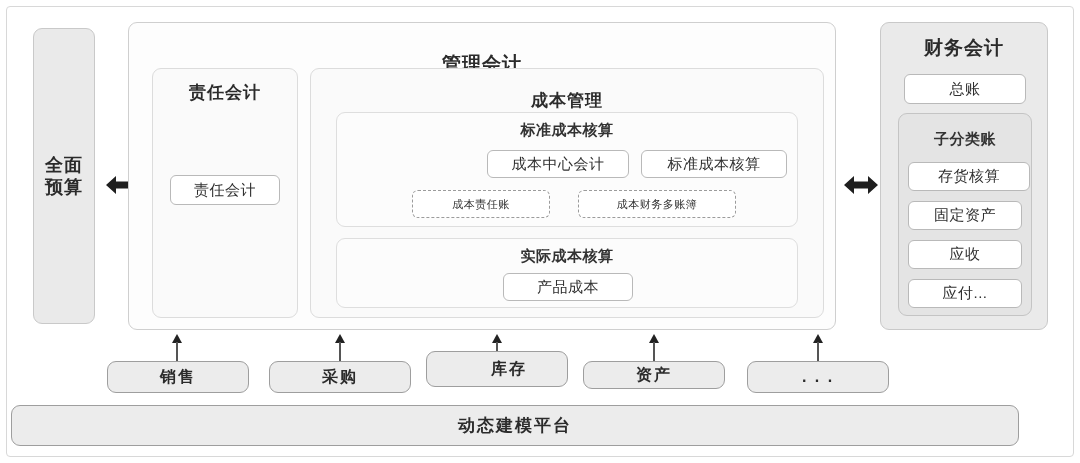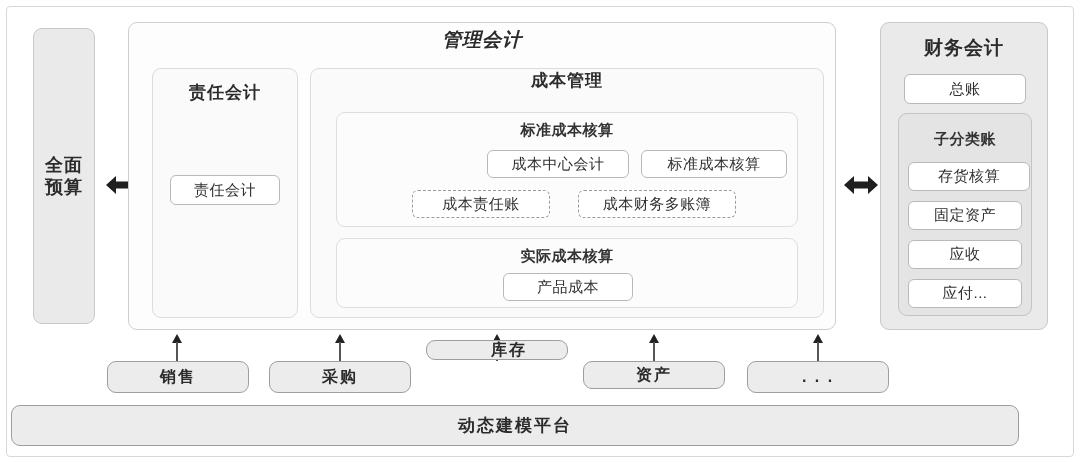--- a/index.html
+++ b/index.html
@@ -90,21 +90,21 @@
     color: #2f2f2f;
     letter-spacing: .5px;
   }
   .item-dashed {
     border: 1px dashed #9b9b9b;
     border-radius: 6px;
     background: #ffffff;
     display: flex;
     align-items: center;
     justify-content: center;
-    font-size: 15px;
+    font-size: 11px;
     color: #2f2f2f;
     letter-spacing: .5px;
   }
   .item-grey {
     border: 1px solid #9e9e9e;
     border-radius: 9px;
     background: #ececec;
     display: flex;
     align-items: center;
     justify-content: center;
@@ -170,32 +170,32 @@
     </div>
   </div>
 
   <div class="abs" style="left:105px; top:174px; width:36px; height:22px;">
     <svg class="dblarrow" width="36" height="22" viewBox="0 0 36 22" aria-hidden="true">
       <path d="M1 11 L11 2 L11 7.5 L25 7.5 L25 2 L35 11 L25 20 L25 14.5 L11 14.5 L11 20 Z" fill="#1f1f1f"></path>
     </svg>
   </div>
 
   <div class="abs panel" style="left:128px; top:22px; width:708px; height:308px;">
-    <div class="title-xl" style="margin-top:4px;font-style:italic;">管理会计</div>
+    <div class="title-xl" style="margin-top:28px;">管理会计</div>
   </div>
 
   <div class="abs panel-soft" style="left:152px; top:68px; width:146px; height:250px;">
     <div class="title-lg" style="margin-top:12px;">责任会计</div>
   </div>
   <div class="abs item" style="left:170px; top:175px; width:110px; height:30px;">
     <span>责任会计</span>
   </div>
 
   <div class="abs panel-soft" style="left:310px; top:68px; width:514px; height:250px;">
-    <div class="title-lg" style="margin-top:0;">成本管理</div>
+    <div class="title-lg" style="margin-top:20px;">成本管理</div>
   </div>
 
   <div class="abs panel-soft2" style="left:336px; top:112px; width:462px; height:115px;">
     <div class="title-md" style="margin-top:8px;">标准成本核算</div>
   </div>
 
   <div class="abs item" style="left:487px; top:150px; width:142px; height:28px;">
     <span>成本中心会计</span>
   </div>
   <div class="abs item" style="left:641px; top:150px; width:146px; height:28px;">
@@ -272,21 +272,21 @@
     <div class="arrow-head-up" style="position:absolute; left:0.5px; top:0;"></div>
     <div class="arrow-line" style="position:absolute; left:5.2px; top:8px; height:19px;"></div>
   </div>
 
   <div class="abs item-grey" style="left:107px; top:361px; width:142px; height:32px;">
     <span>销售</span>
   </div>
   <div class="abs item-grey" style="left:269px; top:361px; width:142px; height:32px;">
     <span>采购</span>
   </div>
-  <div class="abs item-grey" style="left:426px; top:340px; width:142px; height:20px;padding-left:24px;">
+  <div class="abs item-grey" style="left:426px; top:351px; width:142px; height:36px;padding-left:24px;">
     <span>库存</span>
   </div>
   <div class="abs item-grey" style="left:583px; top:361px; width:142px; height:28px;text-align:right;">
     <span>资产</span>
   </div>
   <div class="abs item-grey" style="left:747px; top:361px; width:142px; height:32px;">
     <span>. . .</span>
   </div>
 
   <div class="abs platform" style="left:11px; top:405px; width:1008px; height:41px;">

